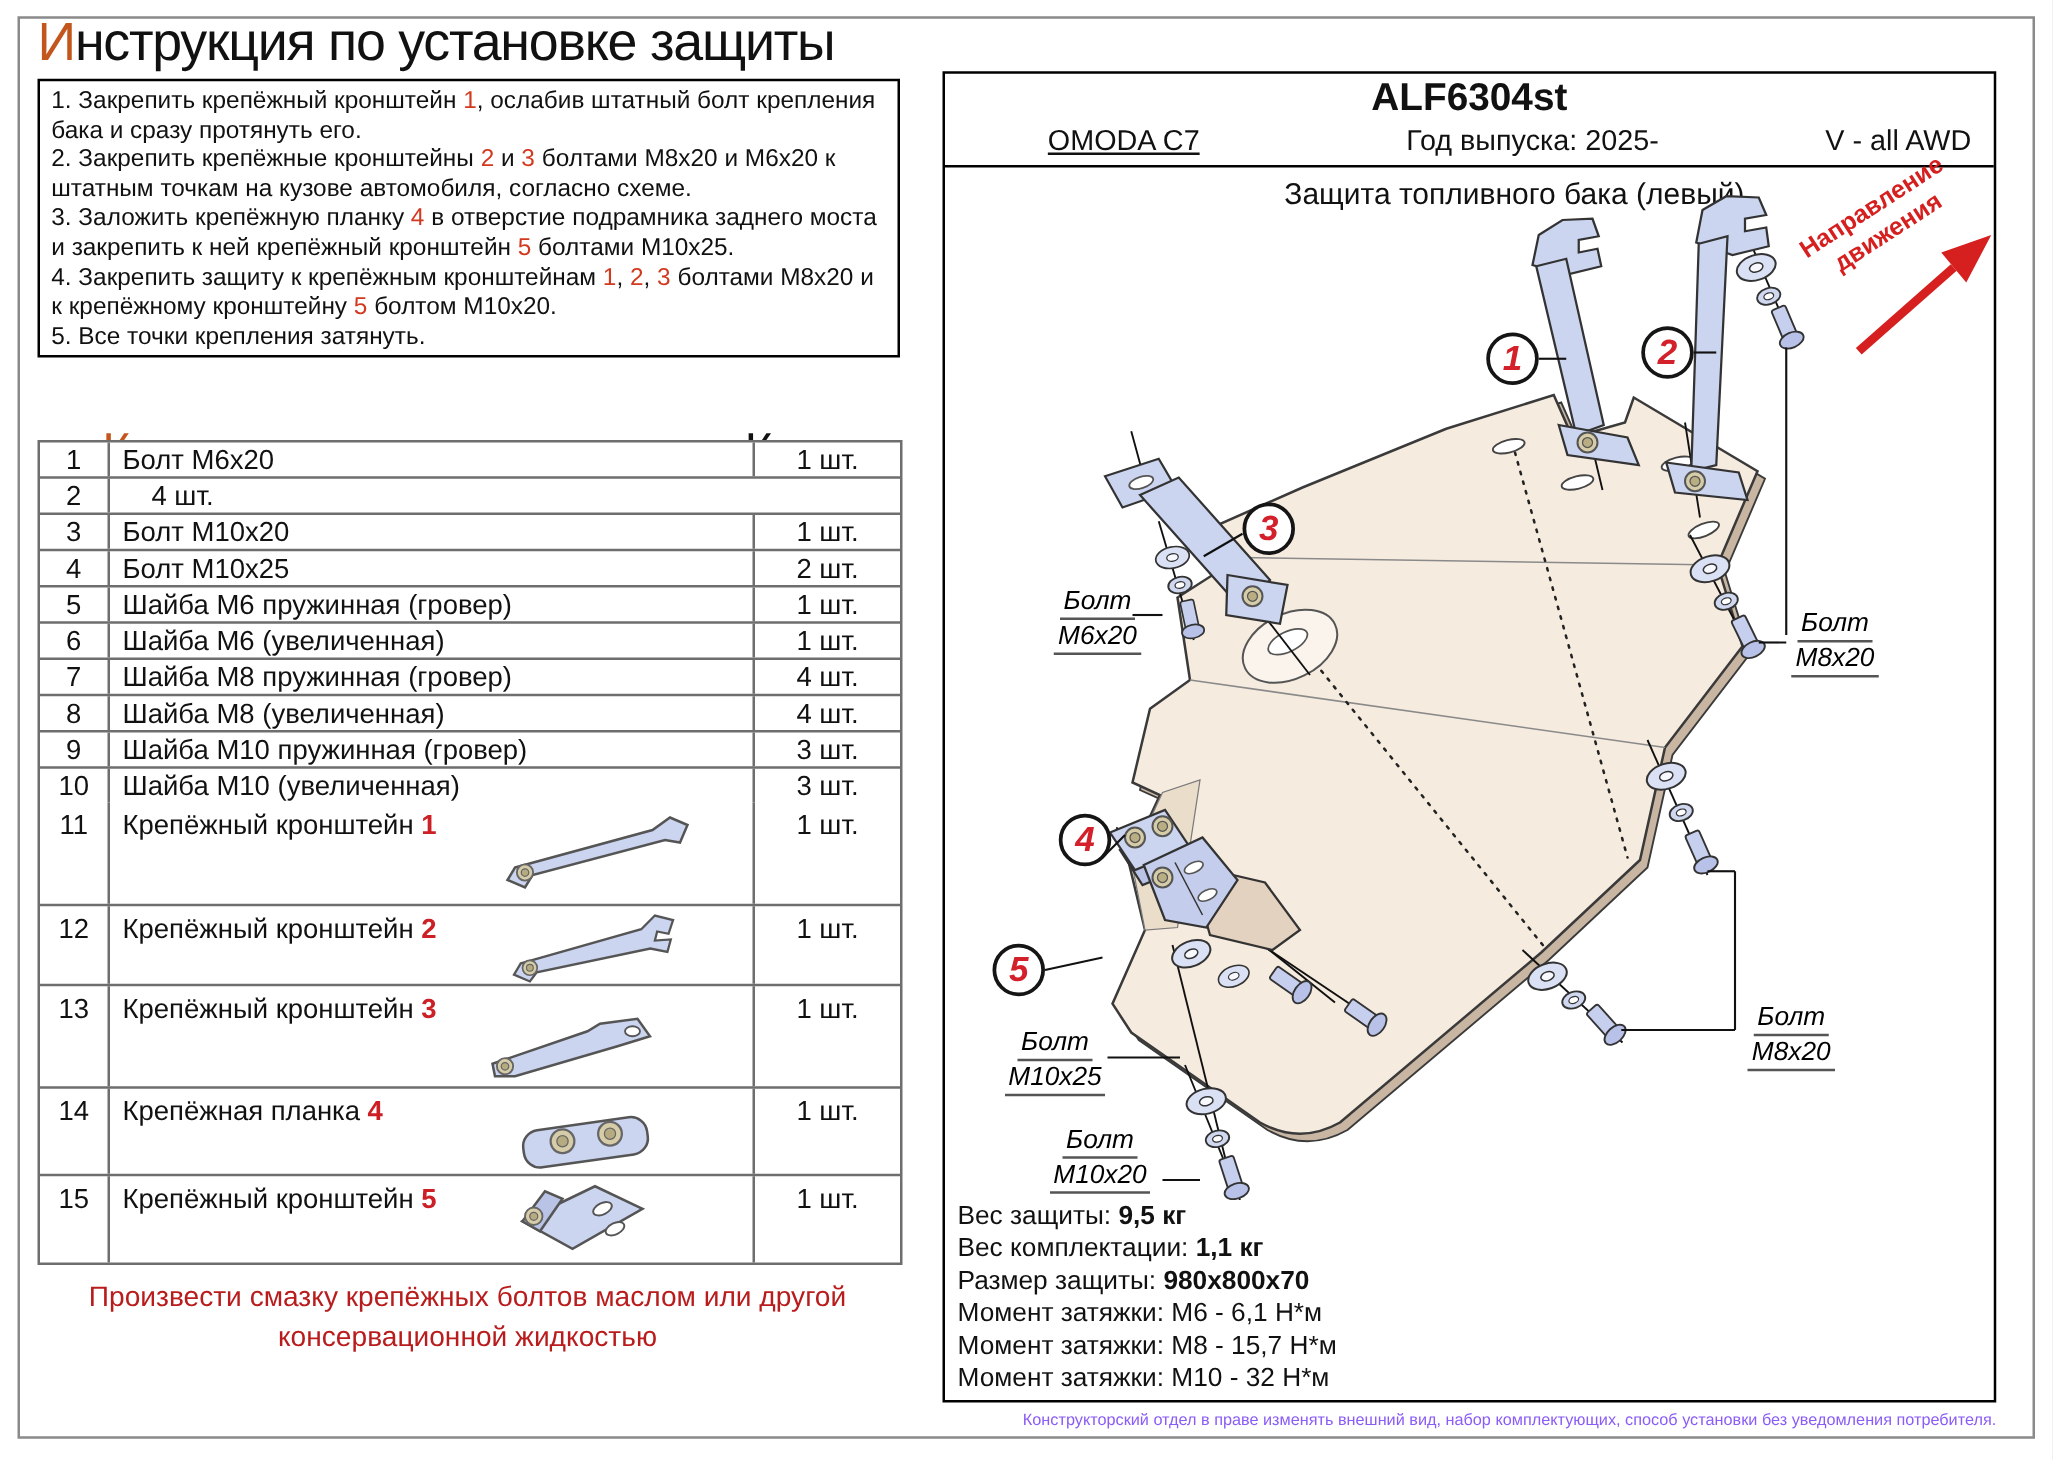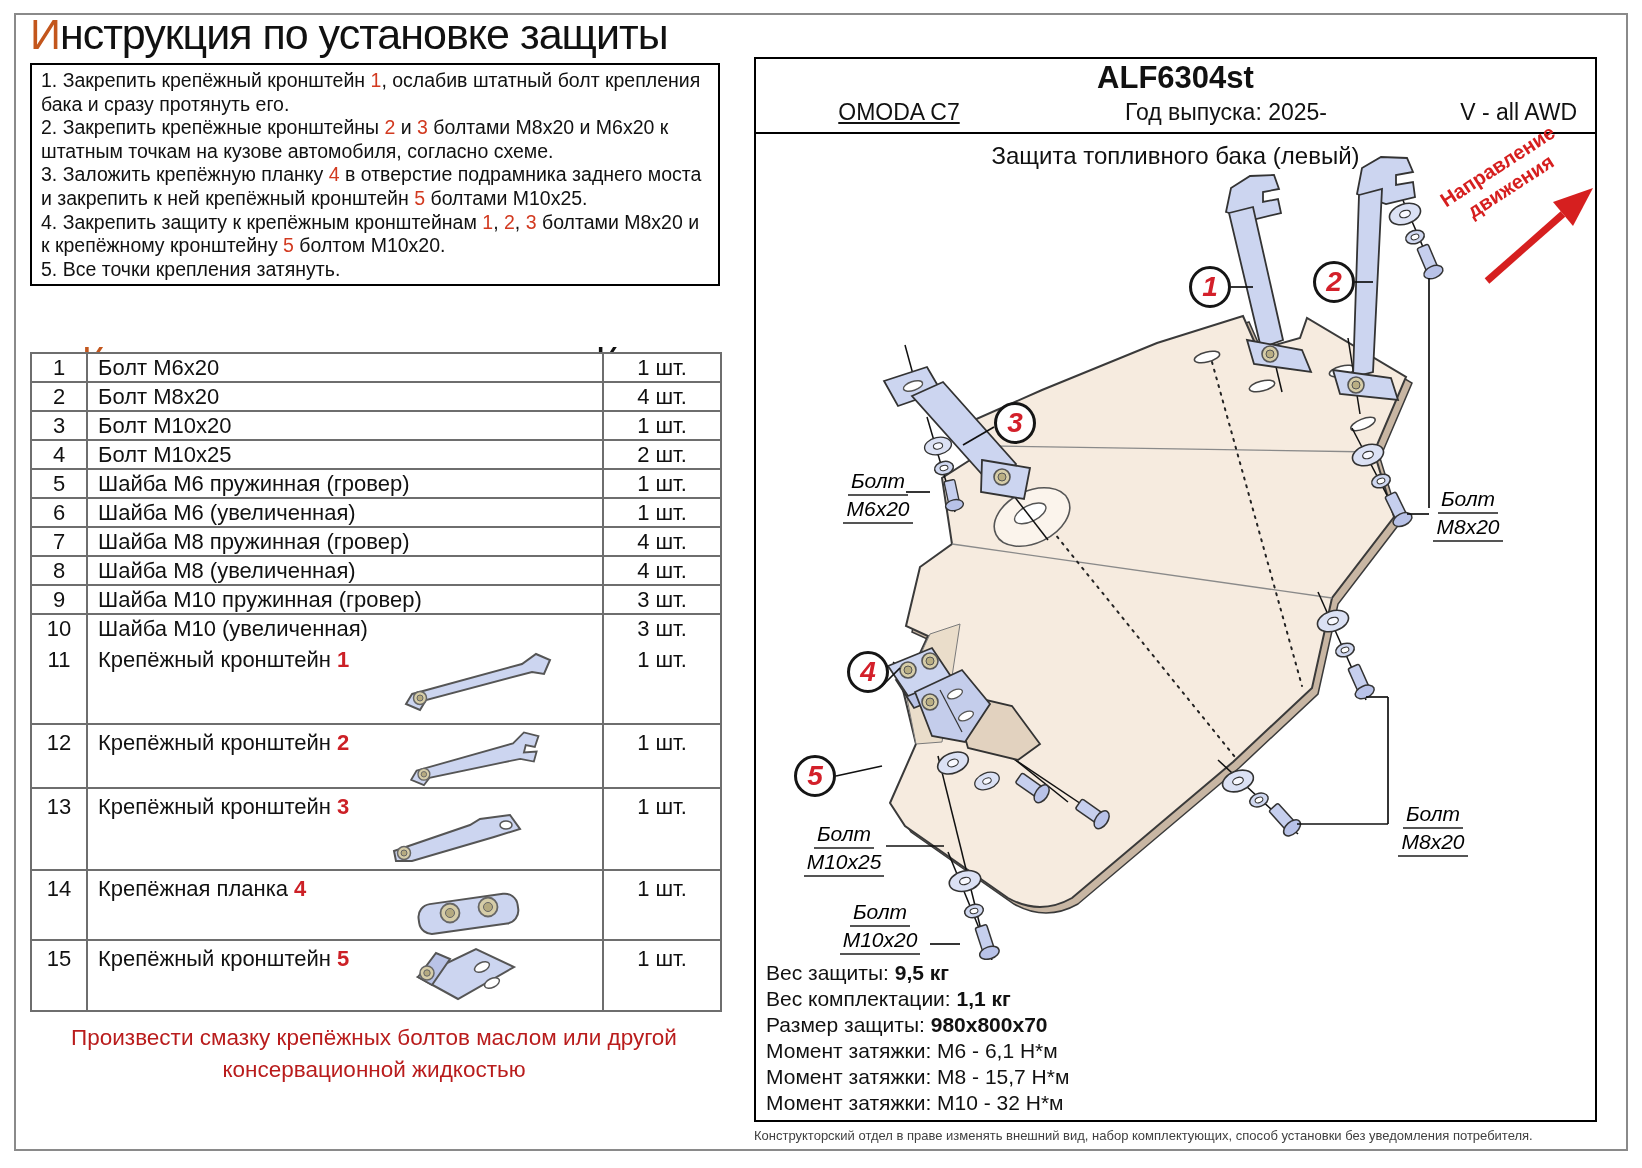--- a/index.html
+++ b/index.html
@@ -42,36 +42,36 @@
             font-size:22.5px;line-height:32px;}
 
   
   .draw-box{left:754px;top:57px;width:843px;height:1065px;border:2.5px solid #000;box-sizing:border-box;}
   .part-code{left:754px;top:60px;width:843px;text-align:center;font-size:31px;font-weight:bold;}
   .meta-row{left:754px;top:99px;width:843px;display:flex;padding:0 0;box-sizing:border-box;font-size:23px;}
   .meta-row .m-model{width:250px;text-align:center;padding-left:20px;text-decoration:underline;}
   .meta-row .m-year{flex:1;text-align:right;}
   .meta-row .m-variant{width:250px;text-align:right;padding-right:20px;}
   .hdivider{left:756px;top:132px;width:839px;border-top:2.5px solid #000;}
-  .subtitle{left:754px;top:142px;width:843px;text-align:center;font-size:24px;}
+  .subtitle{left:790px;top:142px;width:843px;text-align:center;font-size:24px;}
 
   .diagram{left:756px;top:135px;}
 
   .callout{width:42px;height:42px;border:3px solid #151515;border-radius:50%;background:#fff;
            display:flex;align-items:center;justify-content:center;
            font-size:28px;font-weight:bold;font-style:italic;color:#d3202a;box-sizing:border-box;}
   .blabel{font-style:italic;font-size:21px;text-align:center;line-height:25px;color:#000;}
   .blabel span{display:inline-block;border-bottom:2px solid #555;padding:0 3px 1px 3px;}
   .direction{left:1414px;top:152px;width:180px;text-align:center;color:#d61f1f;
              font-size:20px;font-weight:bold;line-height:24px;transform:rotate(-33deg);}
   .direction span{display:block;}
 
   .specs{left:766px;top:960px;font-size:21px;line-height:26px;}
   .specs .v.bold{font-weight:bold;}
-  .disclaimer{left:754px;top:1128px;width:843px;text-align:left;font-size:13px;color:#404040;}
+  .disclaimer{left:754px;top:1128px;width:843px;text-align:right;font-size:13px;color:#8b5cf6;}
 </style>
 </head>
 <body>
 
 <div id="page">
   <div class="abs frame"></div>
 
   <div class="abs doc-title">
     <span class="accent">И</span><span>нструкция по установке защиты</span>
   </div>
@@ -95,21 +95,20 @@
     <div>
 
         <div class="prow simple">
           <div class="c-num">1</div>
           <div class="c-name">Болт М6х20</div>
           <div class="c-qty">1 шт.</div>
         </div>
 
         <div class="prow simple">
           <div class="c-num">2</div>
-          <div class="c-name">Болт М8х20</div>
           <div class="c-qty">4 шт.</div>
         </div>
 
         <div class="prow simple">
           <div class="c-num">3</div>
           <div class="c-name">Болт М10х20</div>
           <div class="c-qty">1 шт.</div>
         </div>
 
         <div class="prow simple">

